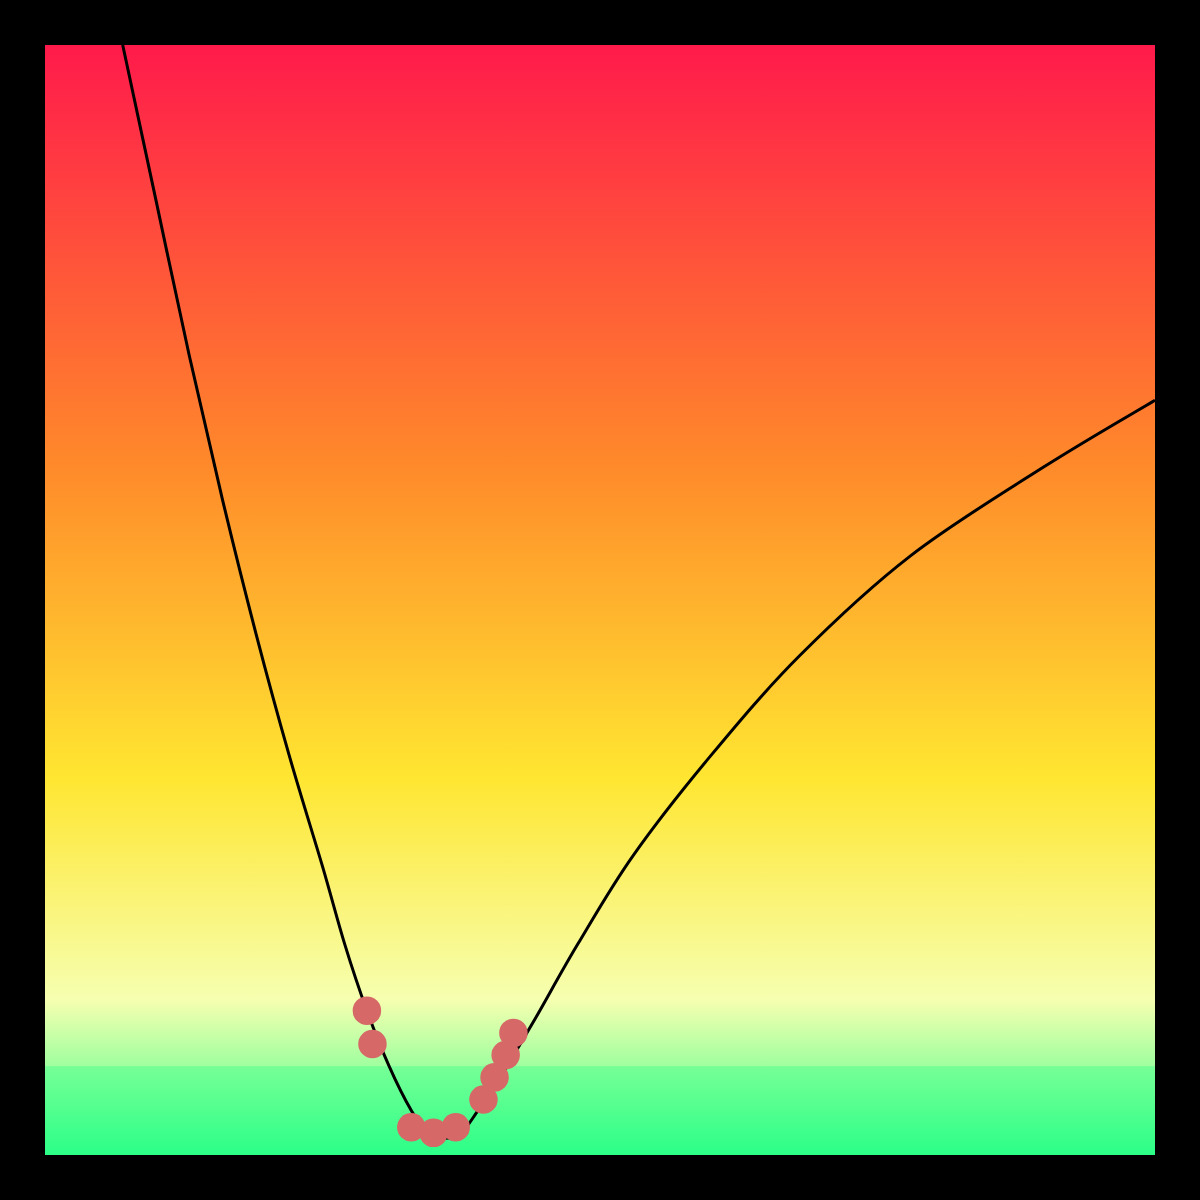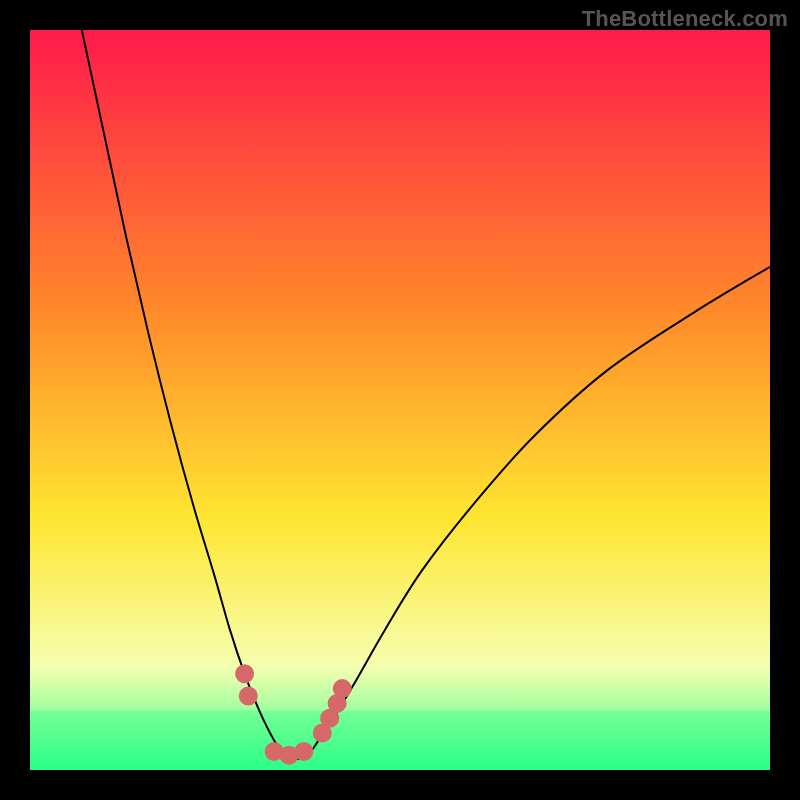--- a/index.html
+++ b/index.html
@@ -35,21 +35,20 @@
     letter-spacing: 0.2px;
     z-index: 10;
   }
   svg { display: block; }
 </style>
 </head>
 <body>
 
 <div class="frame">
 
-  <div class="watermark">TheBottleneck.com</div>
 
   <div class="plot">
     <svg id="chart-svg" width="740" height="740" viewBox="0 0 740 740">
       <defs>
         <linearGradient id="bg-grad" x1="0" y1="0" x2="0" y2="1">
           <stop id="g0" offset="0%" stop-color="#ff1a4b"></stop>
           <stop id="g1" offset="38%" stop-color="#ff8a2a"></stop>
           <stop id="g2" offset="66%" stop-color="#ffe631"></stop>
           <stop id="g3" offset="86%" stop-color="#f6ffb0"></stop>
           <stop id="g4" offset="100%" stop-color="#2cff88"></stop>

